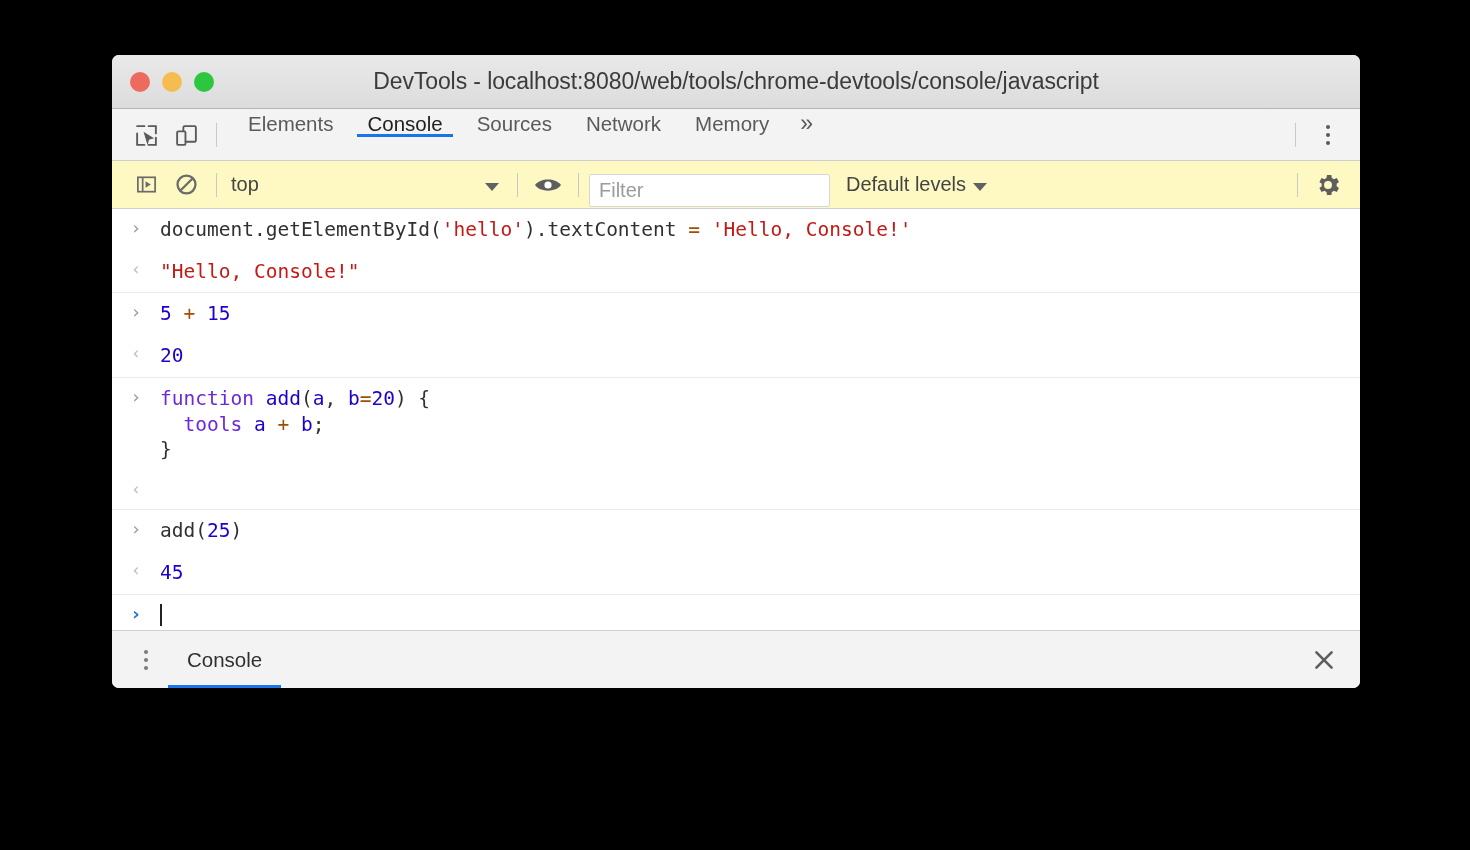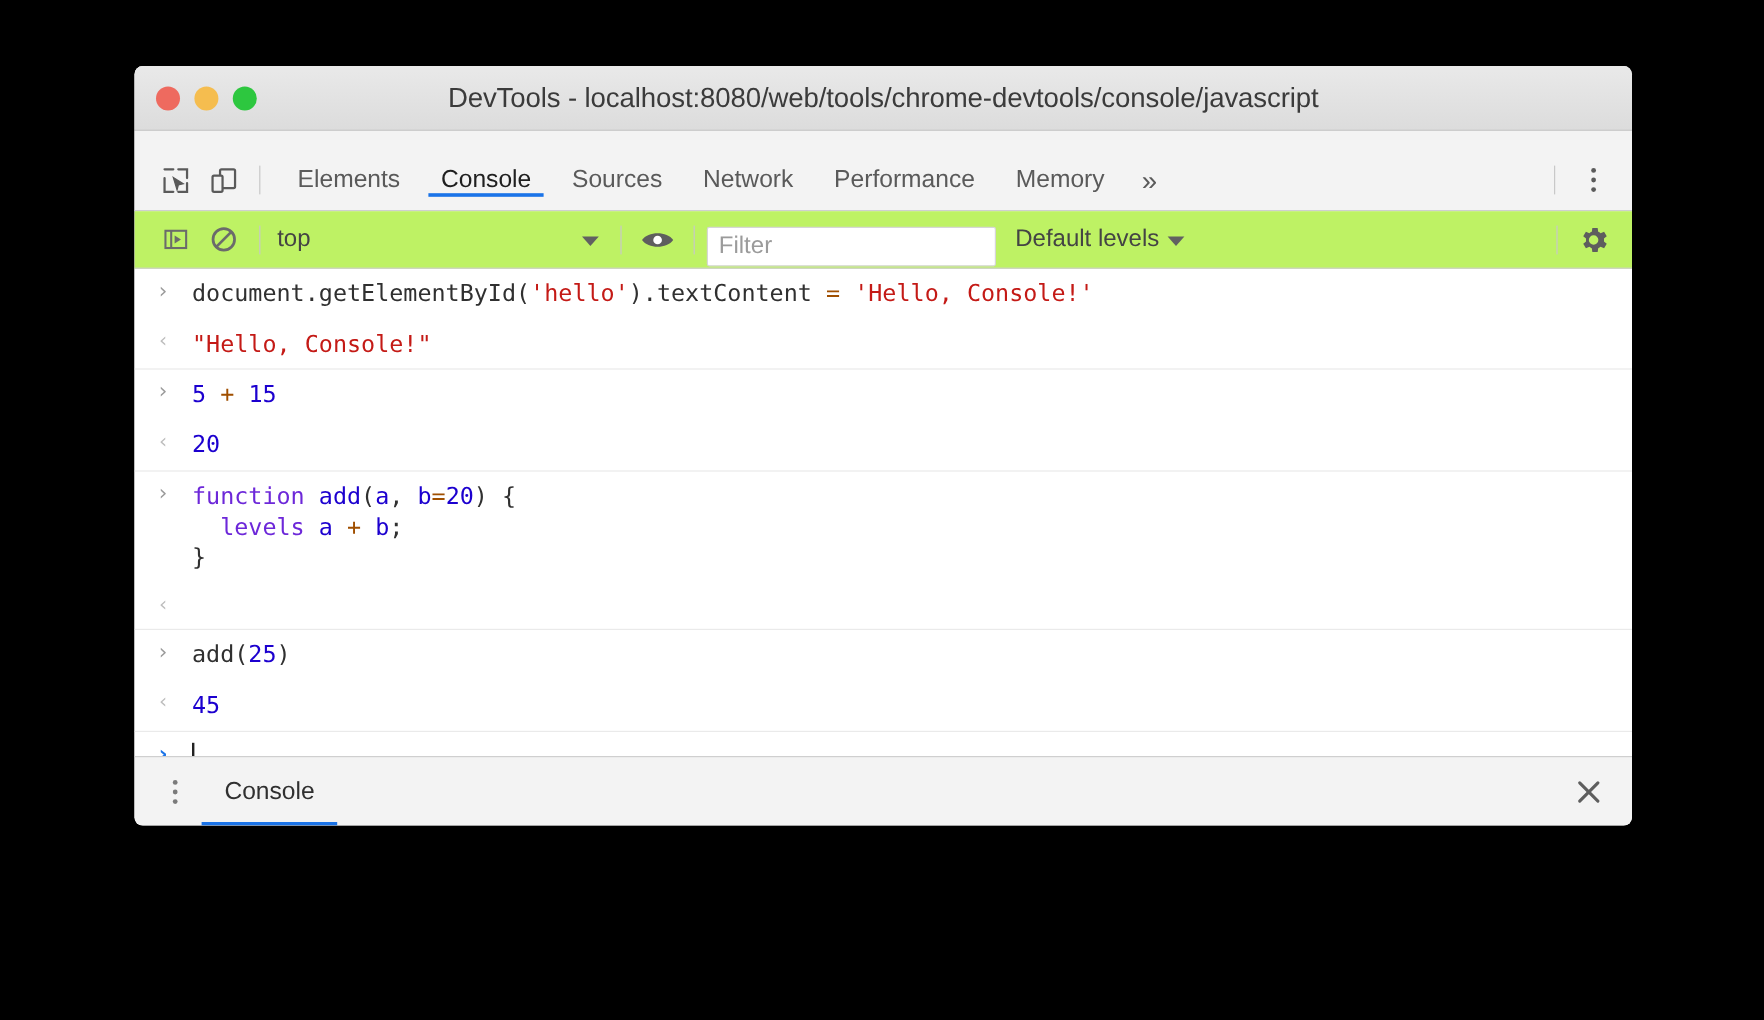--- a/index.html
+++ b/index.html
@@ -65,22 +65,22 @@
   }
 
   
   .tabbar {
     position: relative;
     height: 50px;
     flex: 0 0 50px;
     background: #f3f3f3;
     border-bottom: 1px solid #cfcfcf;
     display: flex;
-    align-items: center;
-    padding: 16px 0 0 14px;
+    align-items: flex-start;
+    padding: 1px 0 0 14px;
   }
   .tool-btn {
     display: flex;
     align-items: center;
     justify-content: center;
     width: 40px;
     height: 50px;
     cursor: default;
   }
   .vsep {
@@ -133,21 +133,21 @@
   .kebab i {
     width: 4px; height: 4px; border-radius: 50%;
     background: #5a5a5a; display: block;
   }
 
   
   .conbar {
     position: relative;
     height: 47px;
     flex: 0 0 47px;
-    background: #bef264;
+    background: #fef9c3;
     border-bottom: 1px solid #cfcfcf;
     display: flex;
     align-items: center;
     padding-left: 14px;
   }
   .context-select {
     display: flex;
     align-items: center;
     width: 268px;
     height: 30px;
@@ -326,21 +326,20 @@
         <rect x="3" y="8" width="8" height="13" rx="1.2" fill="#f3f3f3" stroke="#5a5a5a" stroke-width="1.8"></rect>
       </svg>
     </div>
     <span class="vsep"></span>
 
     <div class="tabs">
       <div class="tab">Elements</div>
       <div class="tab active">Console</div>
       <div class="tab">Sources</div>
       <div class="tab">Network</div>
-      <div class="tab">Performance</div>
       <div class="tab">Memory</div>
       <div class="tab more">»</div>
     </div>
 
     <div class="tabbar-right">
       <span class="vsep"></span>
       <div class="kebab">
         <i></i>
           <i></i>
           <i></i>
@@ -415,21 +414,21 @@
         </div>
         <div class="cline">
           <div class="gutter out">‹</div>
           <div class="code"><span class="tok-num">20</span></div>
         </div>
       </div>
       <div class="group">
         <div class="cline">
           <div class="gutter in">›</div>
           <div class="code"><span class="tok-kw">function</span><span class="tok-plain"> </span><span class="tok-id">add</span><span class="tok-plain">(</span><span class="tok-id">a</span><span class="tok-plain">, </span><span class="tok-id">b</span><span class="tok-op">=</span><span class="tok-num">20</span><span class="tok-plain">) {
-  </span><span class="tok-kw">levels</span><span class="tok-plain"> </span><span class="tok-id">a</span><span class="tok-op"> + </span><span class="tok-id">b</span><span class="tok-plain">;
+  </span><span class="tok-kw">tools</span><span class="tok-plain"> </span><span class="tok-id">a</span><span class="tok-op"> + </span><span class="tok-id">b</span><span class="tok-plain">;
 }</span></div>
         </div>
         <div class="cline">
           <div class="gutter out">‹</div>
         </div>
       </div>
       <div class="group">
         <div class="cline">
           <div class="gutter in">›</div>
           <div class="code"><span class="tok-plain">add(</span><span class="tok-num">25</span><span class="tok-plain">)</span></div>

